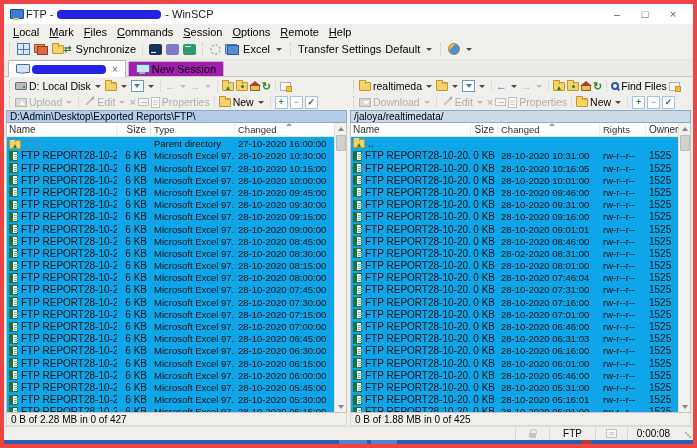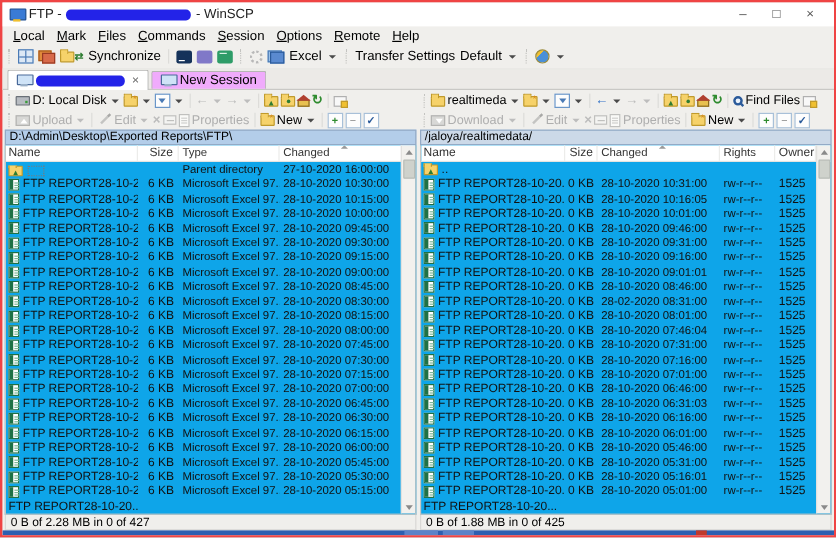--- a/index.html
+++ b/index.html
@@ -1,18 +1,18 @@
 <!DOCTYPE html>
 <html><head>
 <meta charset="utf-8">
 <style>
 *{box-sizing:border-box;margin:0;padding:0}
 html,body{background:#cfcfcf}
 body{font-family:"Liberation Sans",sans-serif}
-.window{width:697px;height:448px;border:2px solid #ef4444;background:#f0efec;display:flex;flex-direction:column;overflow:hidden}
+.window{width:697px;height:448px;border:4px solid #ef4444;background:#f0efec;display:flex;flex-direction:column;overflow:hidden}
 
 
 .titlebar{height:20px;background:#fff;display:flex;align-items:center;gap:4px;padding:0 6px;font-size:11px;color:#222;flex:none}
 .win-btn{width:28px;text-align:center;font-size:11px;color:#555;line-height:20px}
 .redact{background:#2323e8;border-radius:4px;height:9px;display:inline-block}
 .r-title{width:104px}
 .r-tab{width:74px}
 
 
 .i-logo{width:12px;height:11px;position:relative;flex:none}
@@ -48,21 +48,21 @@
 .i-win{width:13px;height:11px;background:#2e9c68;border-radius:2px;position:relative;flex:none}
 .i-win::after{content:"";position:absolute;left:2px;top:2px;width:6px;height:1px;background:#d8f0e4}
 .i-gear{width:11px;height:11px;border-radius:50%;border:2px dotted #b8b8b8;flex:none}
 .i-queue{width:14px;height:11px;position:relative;flex:none}
 .i-queue::before{content:"";position:absolute;left:0;top:0;width:10px;height:8px;background:#9ac0e8;border:1px solid #4a7ab5}
 .i-queue::after{content:"";position:absolute;right:0;bottom:0;width:10px;height:8px;background:#5a8ad0;border:1px solid #2a5a9a}
 .i-globe{width:12px;height:12px;border-radius:50%;border:1px solid #9a8a3a;background:linear-gradient(135deg,#f0c030 32%,#4a90d8 32%);flex:none}
 
 
 .tabbar{height:17px;display:flex;align-items:flex-end;padding-left:4px;gap:2px;flex:none;background:#eceae7;border-bottom:1px solid #c9c8c5}
-.tab{display:flex;align-items:center;gap:4px;height:15px;padding:0 7px;font-size:11px;border:1px solid #b6b6b4;border-bottom:none;background:#f0abfc;border-radius:2px 2px 0 0;white-space:nowrap}
+.tab{display:flex;align-items:center;gap:4px;height:15px;padding:0 7px;font-size:11px;border:1px solid #b6b6b4;border-bottom:none;background:#a21caf;border-radius:2px 2px 0 0;white-space:nowrap}
 .tab.active{background:#fff;height:17px;margin-bottom:-1px}
 .i-monitor{width:12px;height:10px;position:relative;flex:none}
 .i-monitor::before{content:"";position:absolute;left:0;top:0;width:12px;height:7px;background:#cfe3f7;border:1px solid #4a6a9a;border-radius:1px}
 .i-monitor::after{content:"";position:absolute;left:3px;bottom:0;width:6px;height:2px;background:#9ab0c8}
 .tab-close{font-size:10px;color:#666;padding-left:2px}
 
 
 .panels{flex:1;display:flex;gap:3px;padding:1px 2px 0;min-height:0}
 .panel{flex:1;min-width:0;display:flex;flex-direction:column}
 .ptb{height:16px;display:flex;align-items:center;gap:2px;font-size:10.5px;flex:none;padding:0 1px;white-space:nowrap}
@@ -851,19 +851,33 @@
           <span class="sb-spacer"></span>
           <span class="sb-btn">
               <span class="t-down"></span>
             </span>
         </div>
       </div>
       <div class="pstatus">0 B of 1.88 MB in 0 of 425</div>
     </div>
   </div>
 
+  <div class="mainstatus">
+    <span class="ms-cell ms-fill"></span>
+    <span class="ms-cell" style="width:34px">
+        <span class="i-lock"></span>
+      </span>
+    <span class="ms-cell" style="width:46px">FTP</span>
+    <span class="ms-cell" style="width:32px">
+        <span class="i-term"></span>
+      </span>
+    <span class="ms-cell" style="width:52px">0:00:08</span>
+    <span class="ms-cell" style="width:14px;border-left:none">
+        <span class="grip-dots"></span>
+      </span>
+  </div>
 
   <div class="taskbar">
     <span class="tseg s1"></span>
     <span class="tseg s2"></span>
     <span class="tseg red"></span>
   </div>
 </div>
 
 </body></html>

